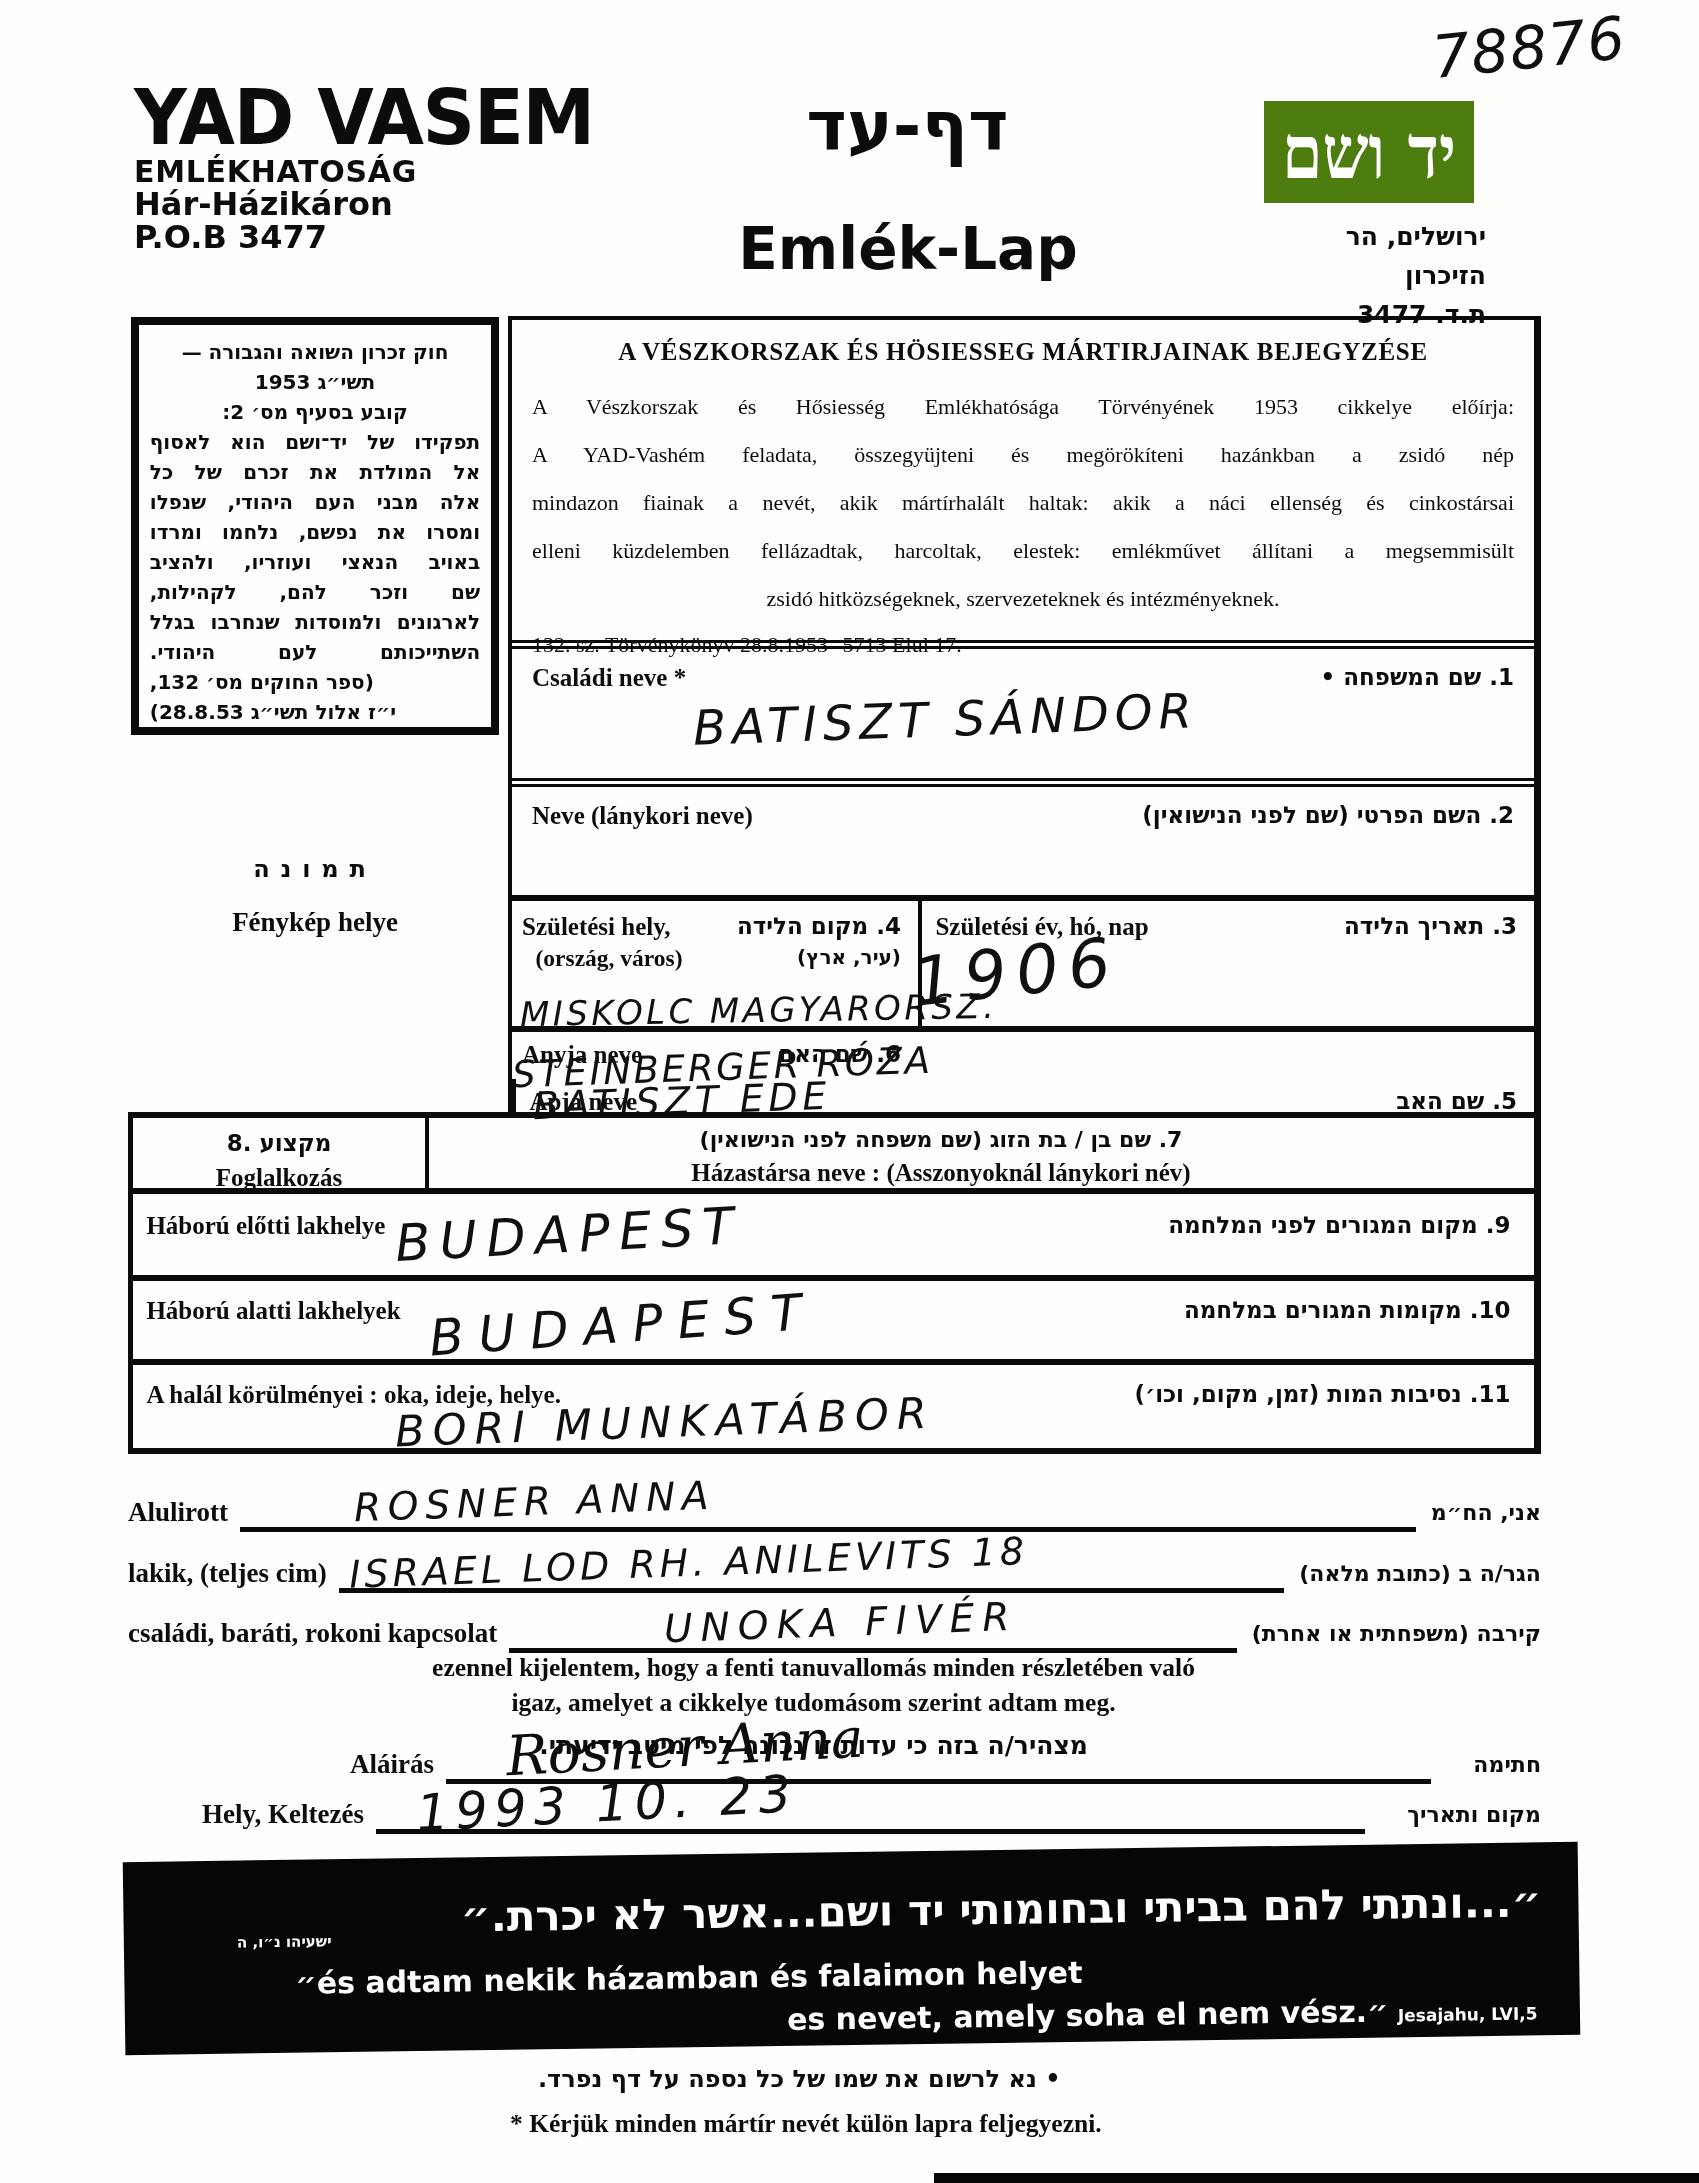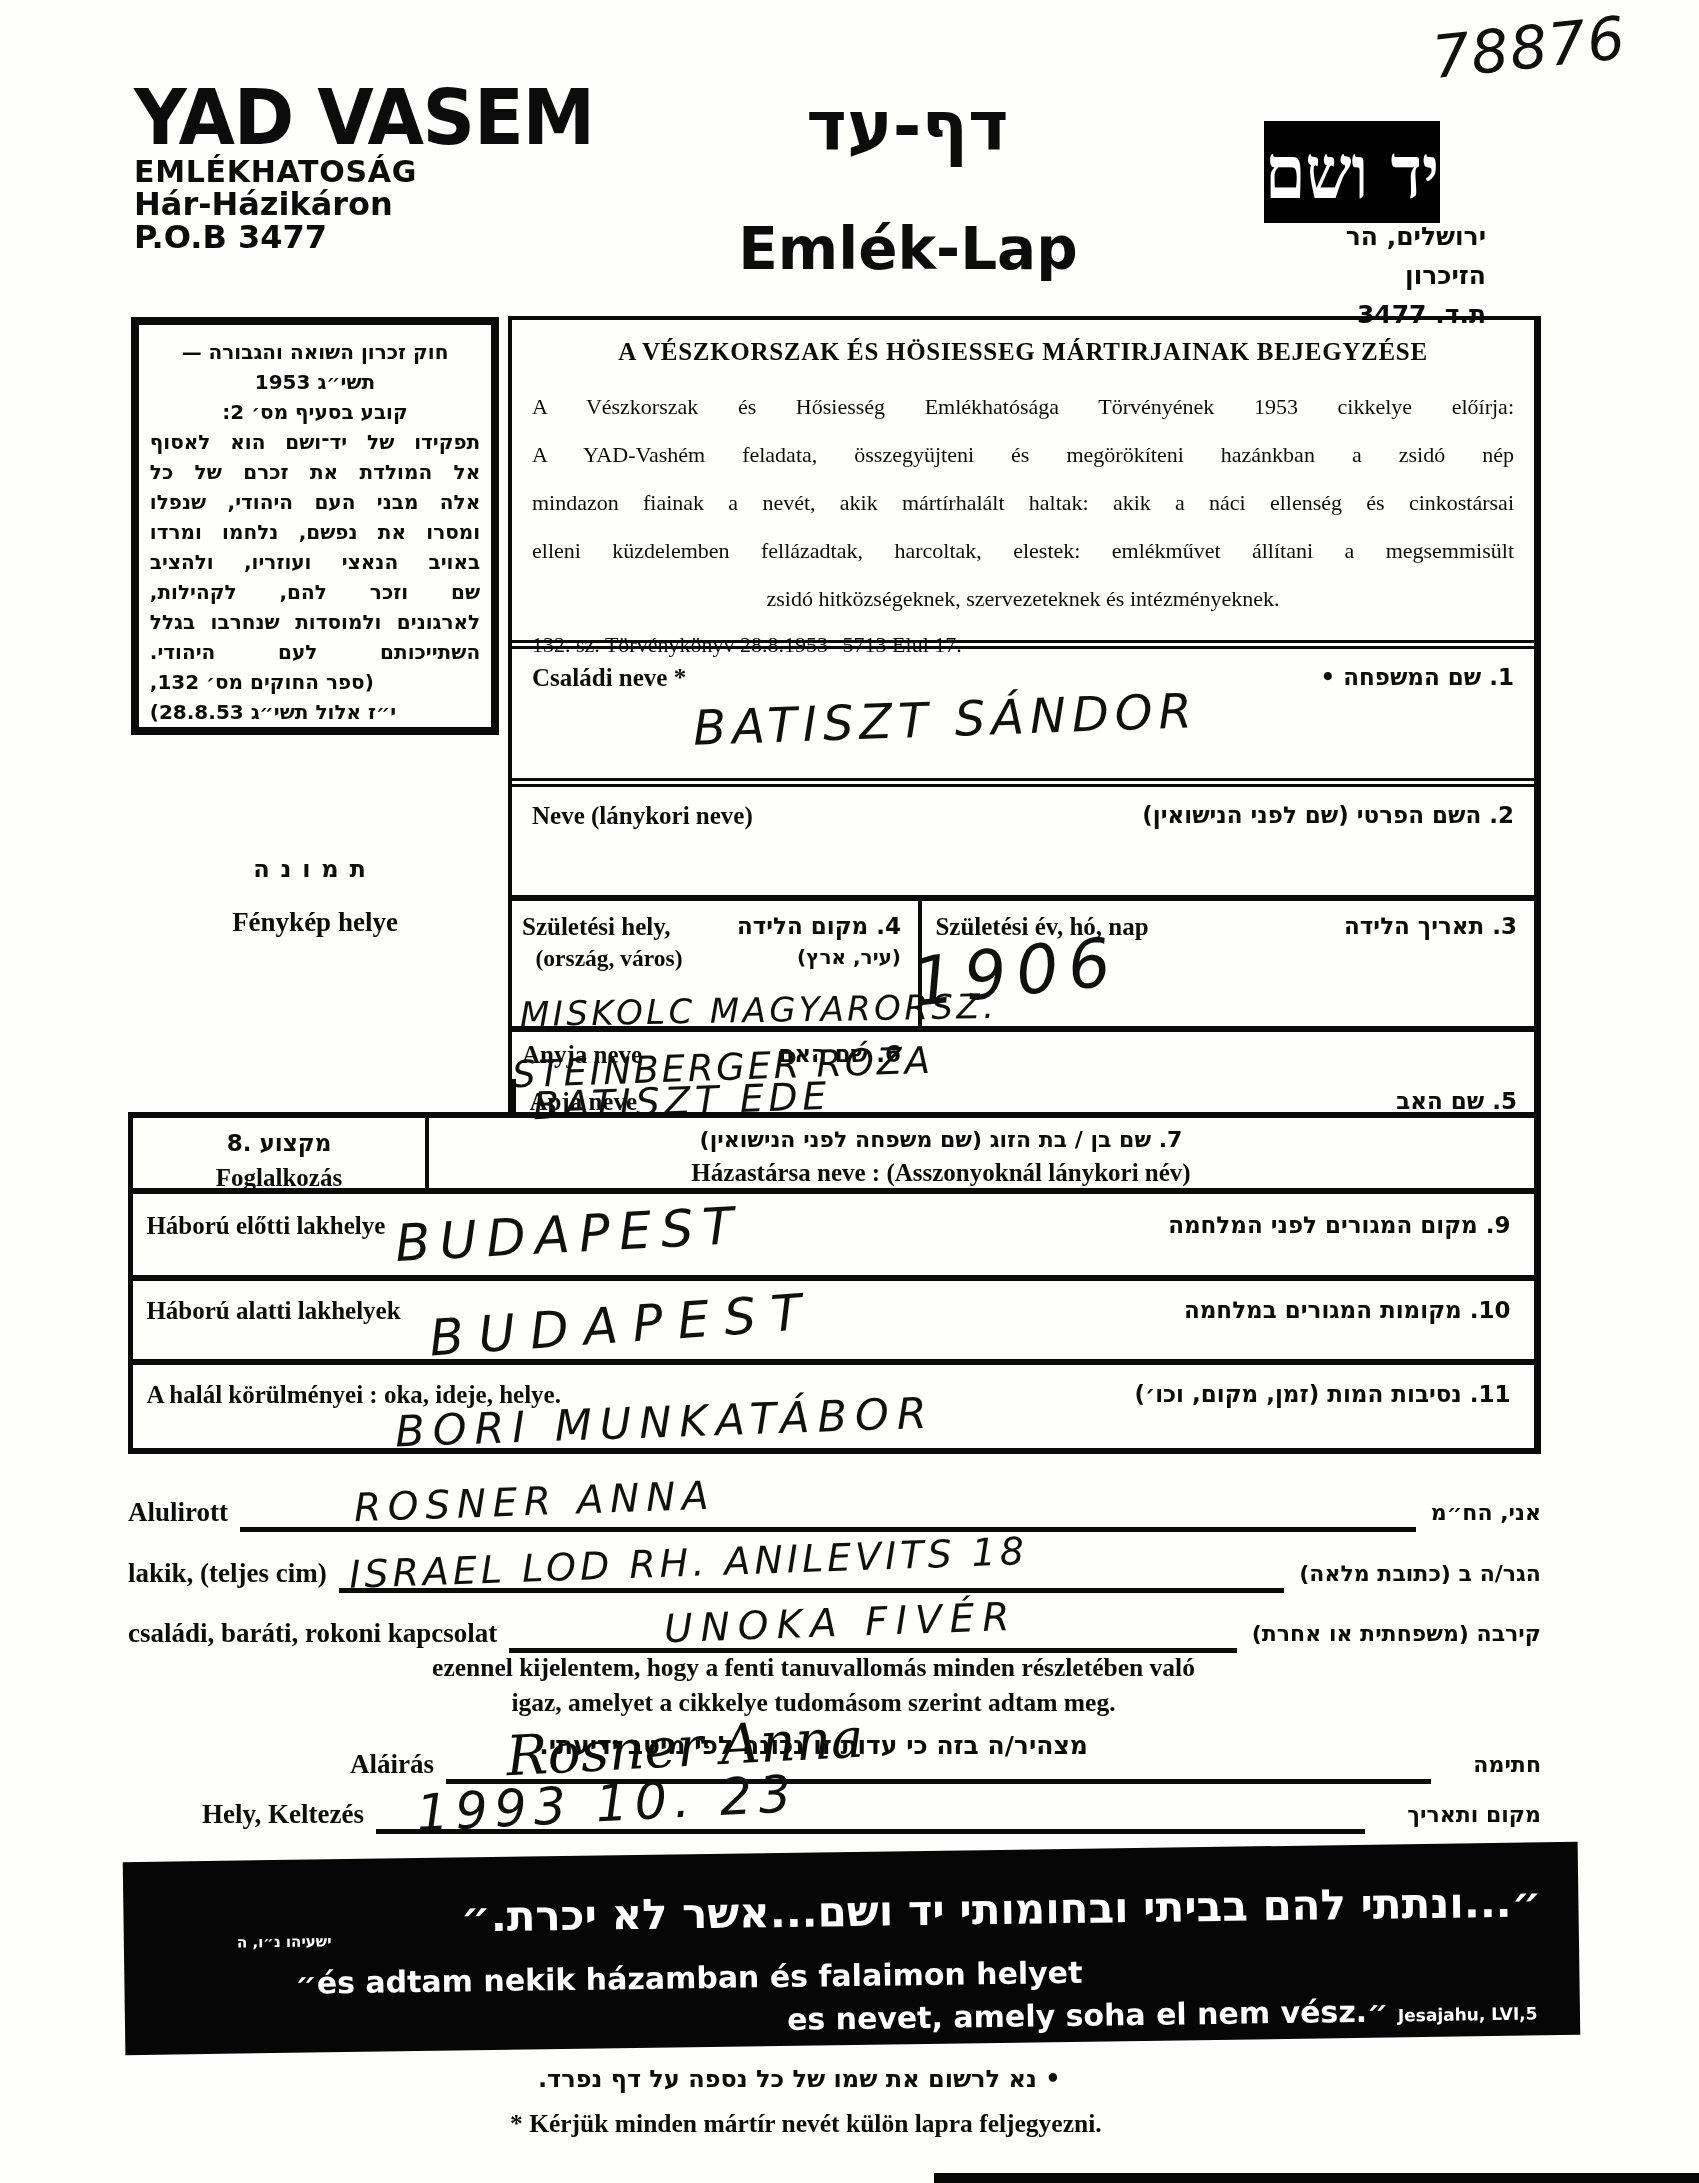--- a/index.html
+++ b/index.html
@@ -19,22 +19,22 @@
   .script { font-family:"DejaVu Serif", serif; font-style:italic; white-space:nowrap; }
 
   
   .hw-number { font-size:59px; transform:rotate(-6deg); letter-spacing:1.3px; }
   .org-block { left:134px; top:79px; line-height:1.02; }
   .org-name { font-family:"DejaVu Sans", sans-serif; font-weight:bold; font-size:73px; letter-spacing:-1.3px; transform:scaleY(1.05); transform-origin:left top; }
   .org-sub  { font-family:"DejaVu Sans", sans-serif; font-weight:bold; font-size:30px; letter-spacing:0.7px; margin-top:4px;}
   .org-line { font-family:"DejaVu Sans", sans-serif; font-weight:bold; font-size:32px; }
   .daf-ed { left:753px; top:86px; width:309px; text-align:center; font-size:69px; font-weight:bold; font-family:"DejaVu Sans", sans-serif; }
   .form-title { left:713px; top:215px; width:390px; text-align:center; font-family:"DejaVu Sans", sans-serif; font-weight:bold; font-size:58px; }
-  .logo-box { left:1264px; top:101px; width:176px; height:102px; background:#000000; color:#fff;
-              display:flex; align-items:center; justify-content:center;margin-top:20px; }
+  .logo-box { left:1264px; top:101px; width:210px; height:102px; background:#4d7c0f; color:#fff;
+              display:flex; align-items:center; justify-content:center; }
   .logo-box span { font-size:65px; font-weight:bold; font-family:"DejaVu Serif", serif; transform:scaleY(1.15); }
   .logo-sub { left:1264px; top:218px; width:222px; text-align:right; font-size:25px; line-height:1.55; }
 
   
   .law-box { left:131px; top:317px; width:368px; height:418px; border:8px solid #0b0b0b; padding:12px 10.8px; }
   .law-line { font-size:20px; line-height:30px; direction:rtl; font-family:"DejaVu Sans", sans-serif; font-weight:bold; }
   .law-line.c { text-align:center; }
   .law-line.j { text-align:justify; text-align-last:justify; }
   .law-line.l { text-align:left; }
   .photo-ph { left:131px; top:855px; width:368px; text-align:center; }

